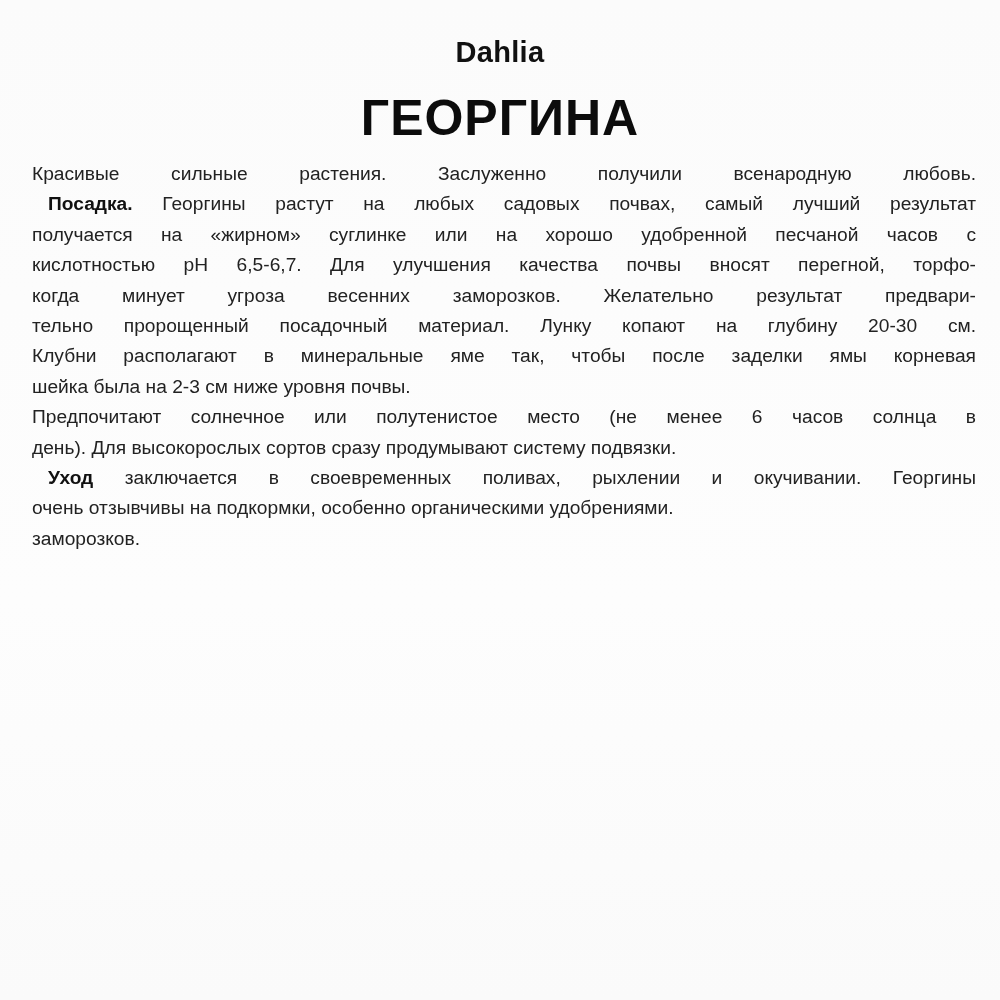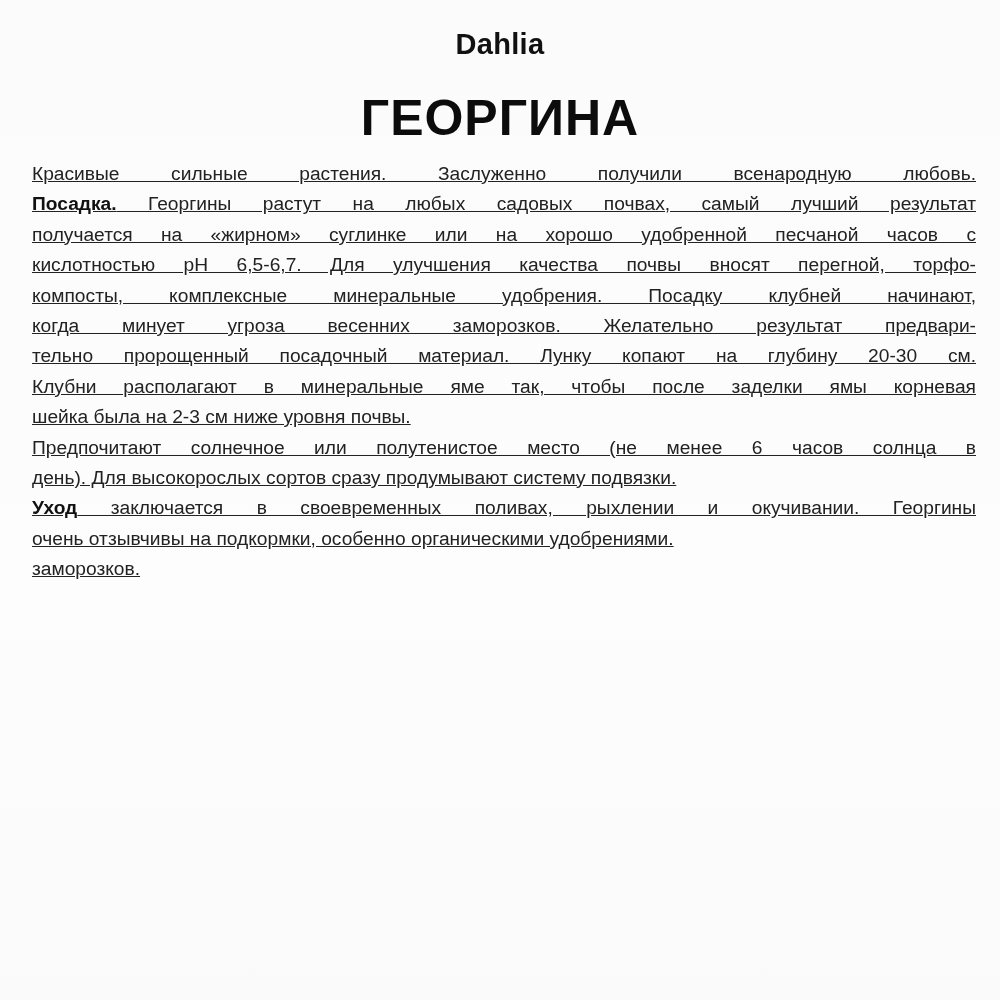--- a/index.html
+++ b/index.html
@@ -15,21 +15,21 @@
       color: #1e1e1e;
     }
     .page {
       position: relative;
       width: 1000px;
       height: 1000px;
       background: linear-gradient(180deg, #fbfbfb 0%, #fdfdfd 60%, #fafafa 100%);
     }
     .latin-name {
       position: absolute;
-      top: 28px;
+      top: 36px;
       left: 0;
       width: 1000px;
       text-align: center;
       font-size: 29px;
       font-weight: bold;
       color: #111;
       letter-spacing: 0.3px;
     }
     .title {
       position: absolute;
@@ -44,51 +44,50 @@
       line-height: 60px;
     }
     .body {
       position: absolute;
       top: 159px;
       left: 32px;
       width: 944px;
       font-size: 19.2px;
       line-height: 30.4px;
       color: #222;
-      text-decoration: underline;
     }
     .line {
       display: block;
       white-space: nowrap;
       text-align: justify;
       text-align-last: justify;
       height: 30.4px;
     }
     .line.last {
       text-align: right;
       text-align-last: left;
     }
     .bold {
       font-weight: bold;
       color: #111;
+      margin-left: 16px;
     }
   </style>
 </head>
 <body>
 
 <div class="page">
   <div class="latin-name">Dahlia</div>
   <div class="title">ГЕОРГИНА</div>
 
   <div class="body">
     <span class="line"><span>Красивые сильные растения. Заслуженно получили всенародную любовь.</span></span>
     <span class="line"><span class="bold">Посадка.</span><span> Георгины растут на любых садовых почвах, самый лучший результат</span></span>
     <span class="line"><span>получается на «жирном» суглинке или на хорошо удобренной песчаной часов с</span></span>
     <span class="line"><span>кислотностью pH 6,5-6,7. Для улучшения качества почвы вносят перегной, торфо-</span></span>
-    <span class="line"><span>компосты, комплексные минеральные удобрения. Посадку клубней начинают,</span></span>
     <span class="line"><span>когда минует угроза весенних заморозков. Желательно результат предвари-</span></span>
     <span class="line"><span>тельно пророщенный посадочный материал. Лунку копают на глубину 20-30 см.</span></span>
     <span class="line"><span>Клубни располагают в минеральные яме так, чтобы после заделки ямы корневая</span></span>
     <span class="line last"><span>шейка была на 2-3 см ниже уровня почвы.</span></span>
     <span class="line"><span>Предпочитают солнечное или полутенистое место (не менее 6 часов солнца в</span></span>
     <span class="line last"><span>день). Для высокорослых сортов сразу продумывают систему подвязки.</span></span>
     <span class="line"><span class="bold">Уход</span><span> заключается в своевременных поливах, рыхлении и окучивании. Георгины</span></span>
     <span class="line last"><span>очень отзывчивы на подкормки, особенно органическими удобрениями.</span></span>
     <span class="line last"><span>заморозков.</span></span>
   </div>

